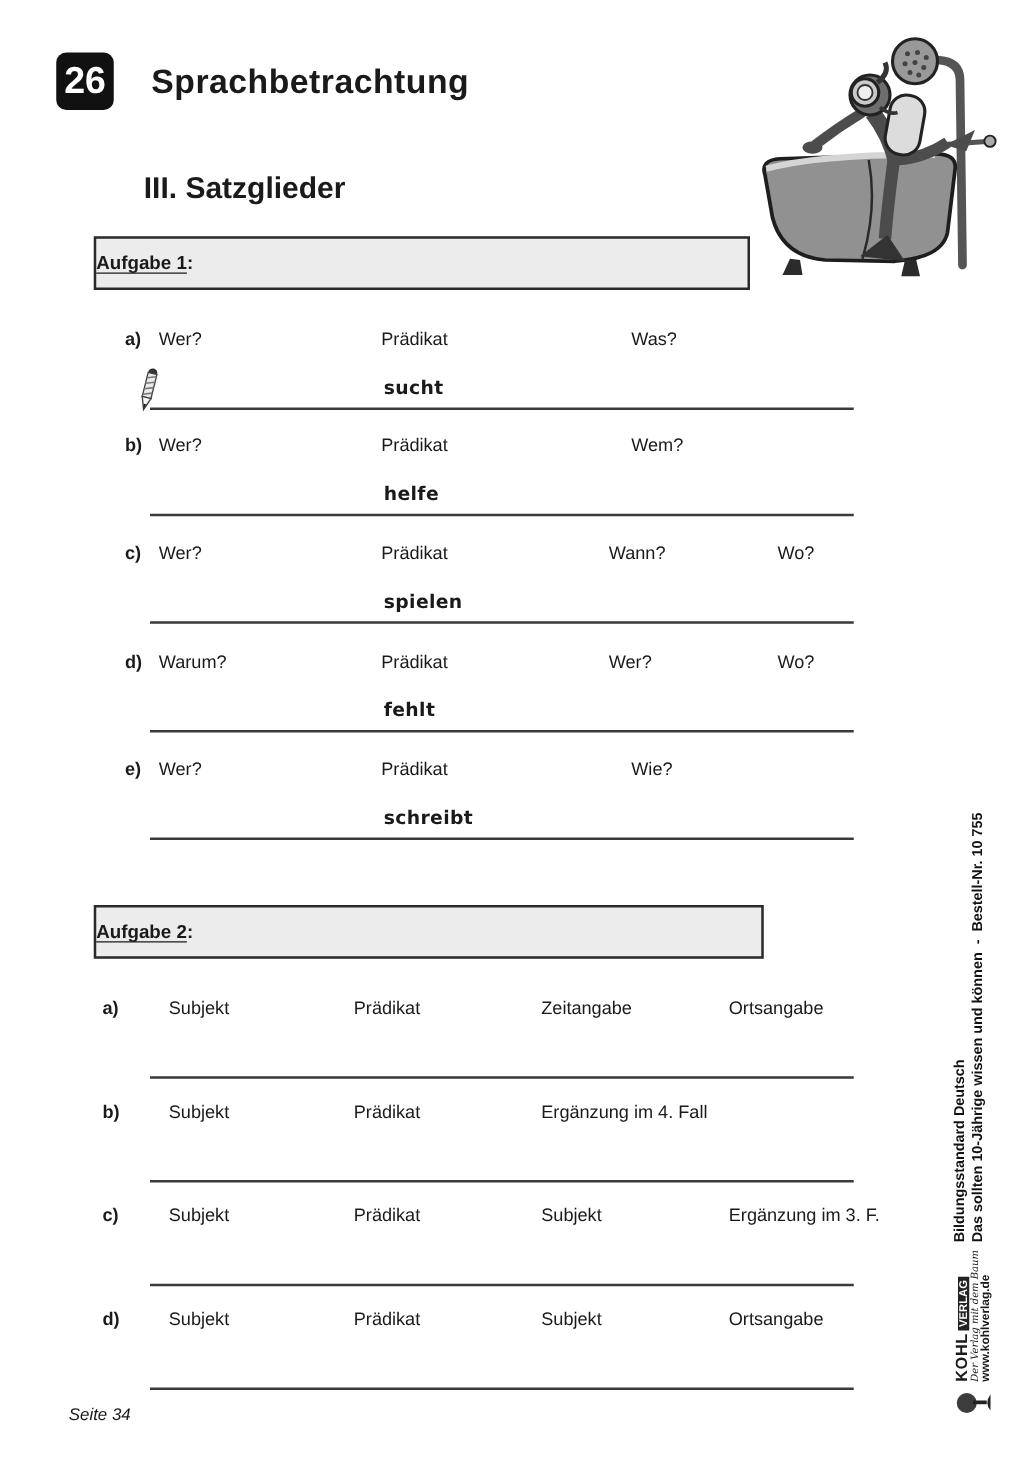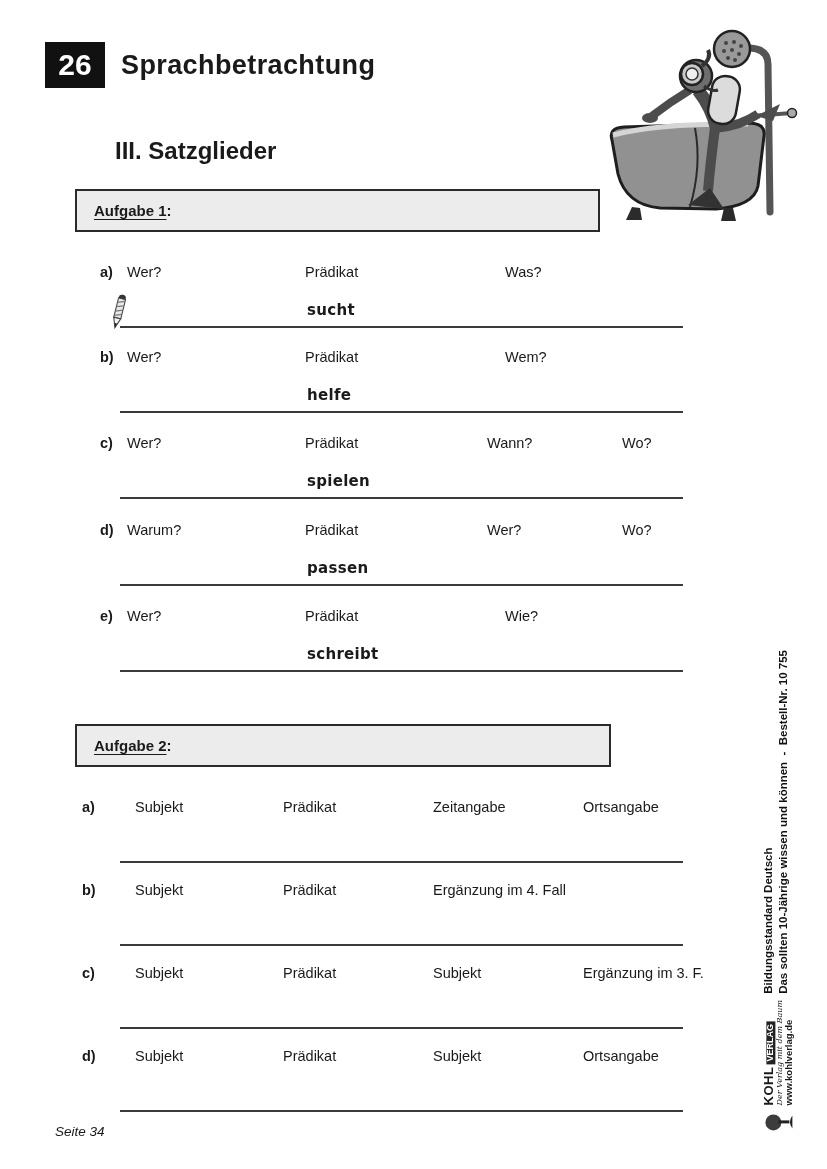--- a/index.html
+++ b/index.html
@@ -1,27 +1,27 @@
 <!DOCTYPE html>
 <html><head>
 <meta charset="utf-8">
 <style>
   html,body{margin:0;padding:0;background:#888;}
   .page{position:relative;width:827px;height:1169px;background:#ffffff;margin:0 auto;
         font-family:"Liberation Sans",sans-serif;color:#1a1a1a;overflow:hidden;}
 
   
-  .badge{position:absolute;left:45px;top:42px;width:60px;height:46px;background:#111;
-         color:#fff;font-weight:bold;font-size:30px;display:flex;align-items:center;justify-content:center;}
+  .badge{position:absolute;left:45px;top:42px;width:46px;height:46px;background:#111;
+         color:#fff;font-weight:bold;font-size:30px;display:flex;align-items:center;justify-content:center;border-radius:8px;}
   .title{position:absolute;left:121px;top:50px;font-size:27px;font-weight:bold;letter-spacing:.4px;}
   .section{position:absolute;left:115px;top:137px;font-size:24px;font-weight:bold;}
 
   
   .taskbox{position:absolute;left:75px;border:2px solid #2a2a2a;background:#ececec;
-           display:flex;align-items:center;padding-left:17px;box-sizing:border-box;font-size:15px;}
+           display:flex;align-items:center;box-sizing:border-box;font-size:15px;}
   #box1{top:189px;width:525px;height:43px;}
   #box2{top:724px;width:536px;height:43px;}
   .task-label{font-weight:bold;text-decoration:underline;text-underline-offset:3px;}
   .task-colon{font-weight:bold;}
   .task-instr{margin-left:17px;}
 
   
   .row{position:absolute;left:0;width:827px;height:72px;font-size:14.5px;}
   .cell{position:absolute;top:0;white-space:nowrap;}
   .letter{font-weight:bold;}
@@ -140,21 +140,21 @@
     <span class="ans">spielen</span>
     <div class="wline"></div>
   </div>
 
   <div class="row" style="top:522px">
     <span class="cell letter t1-l">d)</span>
     <span class="cell t1-c1">Warum?</span>
     <span class="cell t1-c2">Prädikat</span>
     <span class="cell t1-c3n">Wer?</span>
     <span class="cell t1-c4">Wo?</span>
-    <span class="ans">passen</span>
+    <span class="ans">fehlt</span>
     <div class="wline"></div>
   </div>
 
   <div class="row" style="top:608px">
     <span class="cell letter t1-l">e)</span>
     <span class="cell t1-c1">Wer?</span>
     <span class="cell t1-c2">Prädikat</span>
     <span class="cell t1-c3">Wie?</span>
     <span class="ans">schreibt</span>
     <div class="wline"></div>

